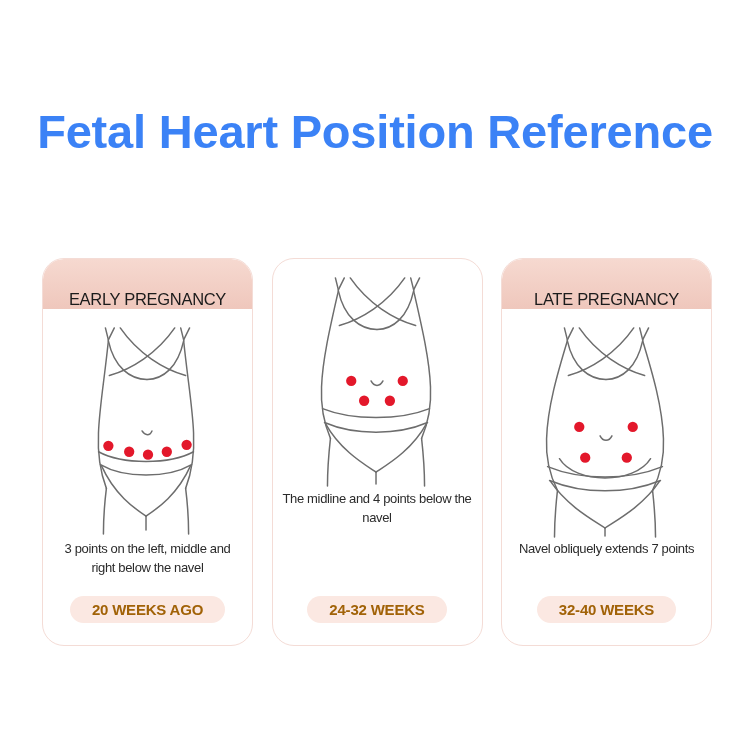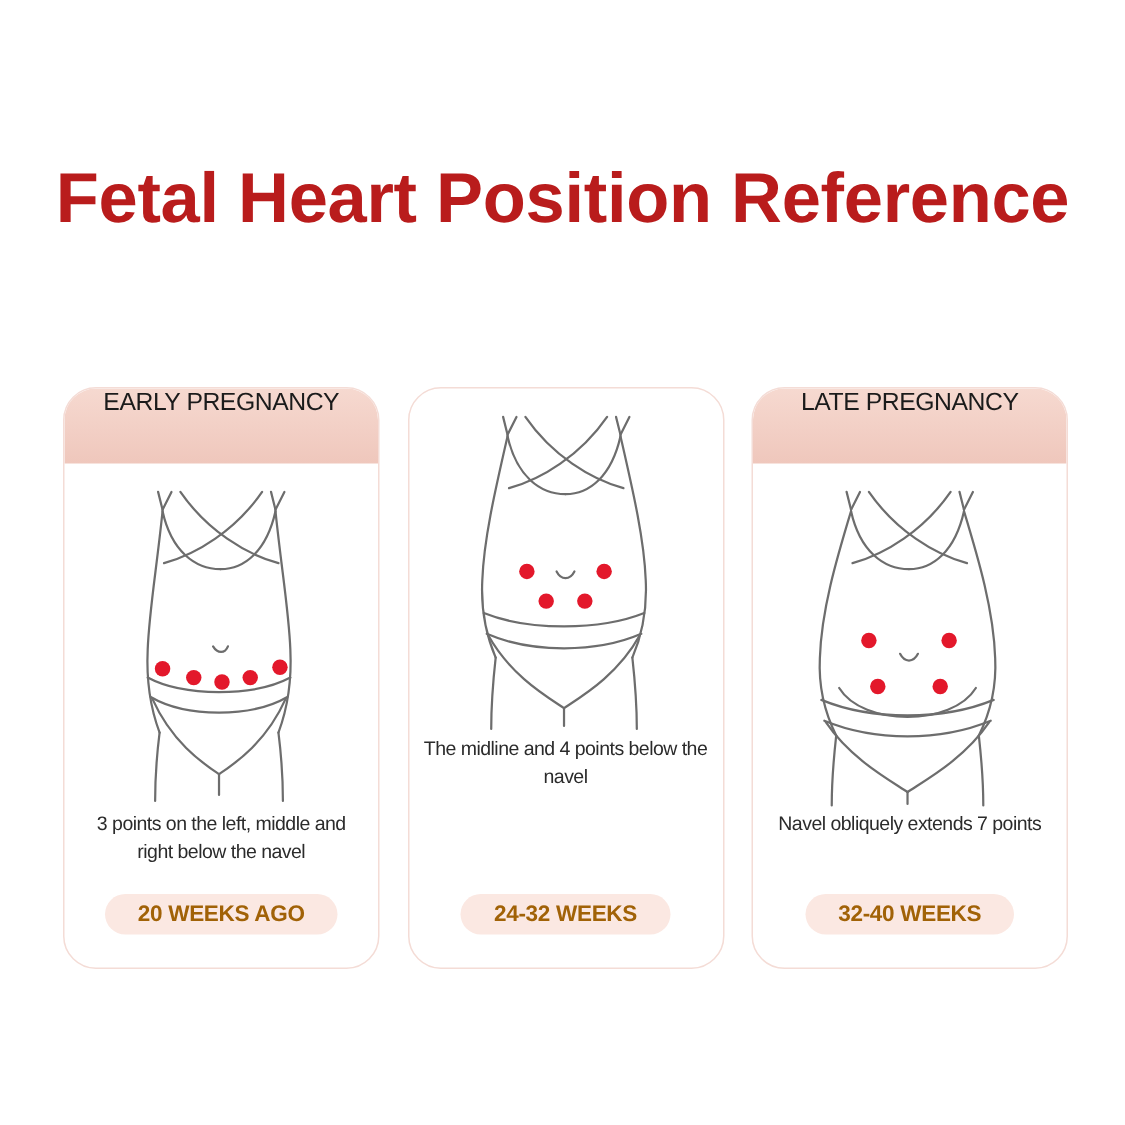--- a/index.html
+++ b/index.html
@@ -16,21 +16,21 @@
   }
 
   #page-title {
     position: absolute;
     left: 0;
     top: 104px;
     width: 750px;
     text-align: center;
     font-size: 47px;
     font-weight: bold;
-    color: #b91c1c;
+    color: #3b82f6;
     letter-spacing: -0.2px;
     line-height: 56px;
     white-space: nowrap;
   }
 
   #cards {
     position: absolute;
     left: 42px;
     top: 258px;
     width: 670px;
@@ -51,21 +51,21 @@
     display: flex;
     flex-direction: column;
   }
 
   .card-header {
     height: 50px;
     background: linear-gradient(180deg, #f6d9d0 0%, #efc7bc 100%);
     border-top-left-radius: 20px;
     border-top-right-radius: 20px;
     display: flex;
-    align-items: flex-start;
+    align-items: flex-end;
     justify-content: center;
     flex: none;
   }
   .card-header-label {
     font-size: 16.5px;
     color: #1b1b1b;
     letter-spacing: -0.3px;
     white-space: nowrap;
     font-weight: 400;
   }

